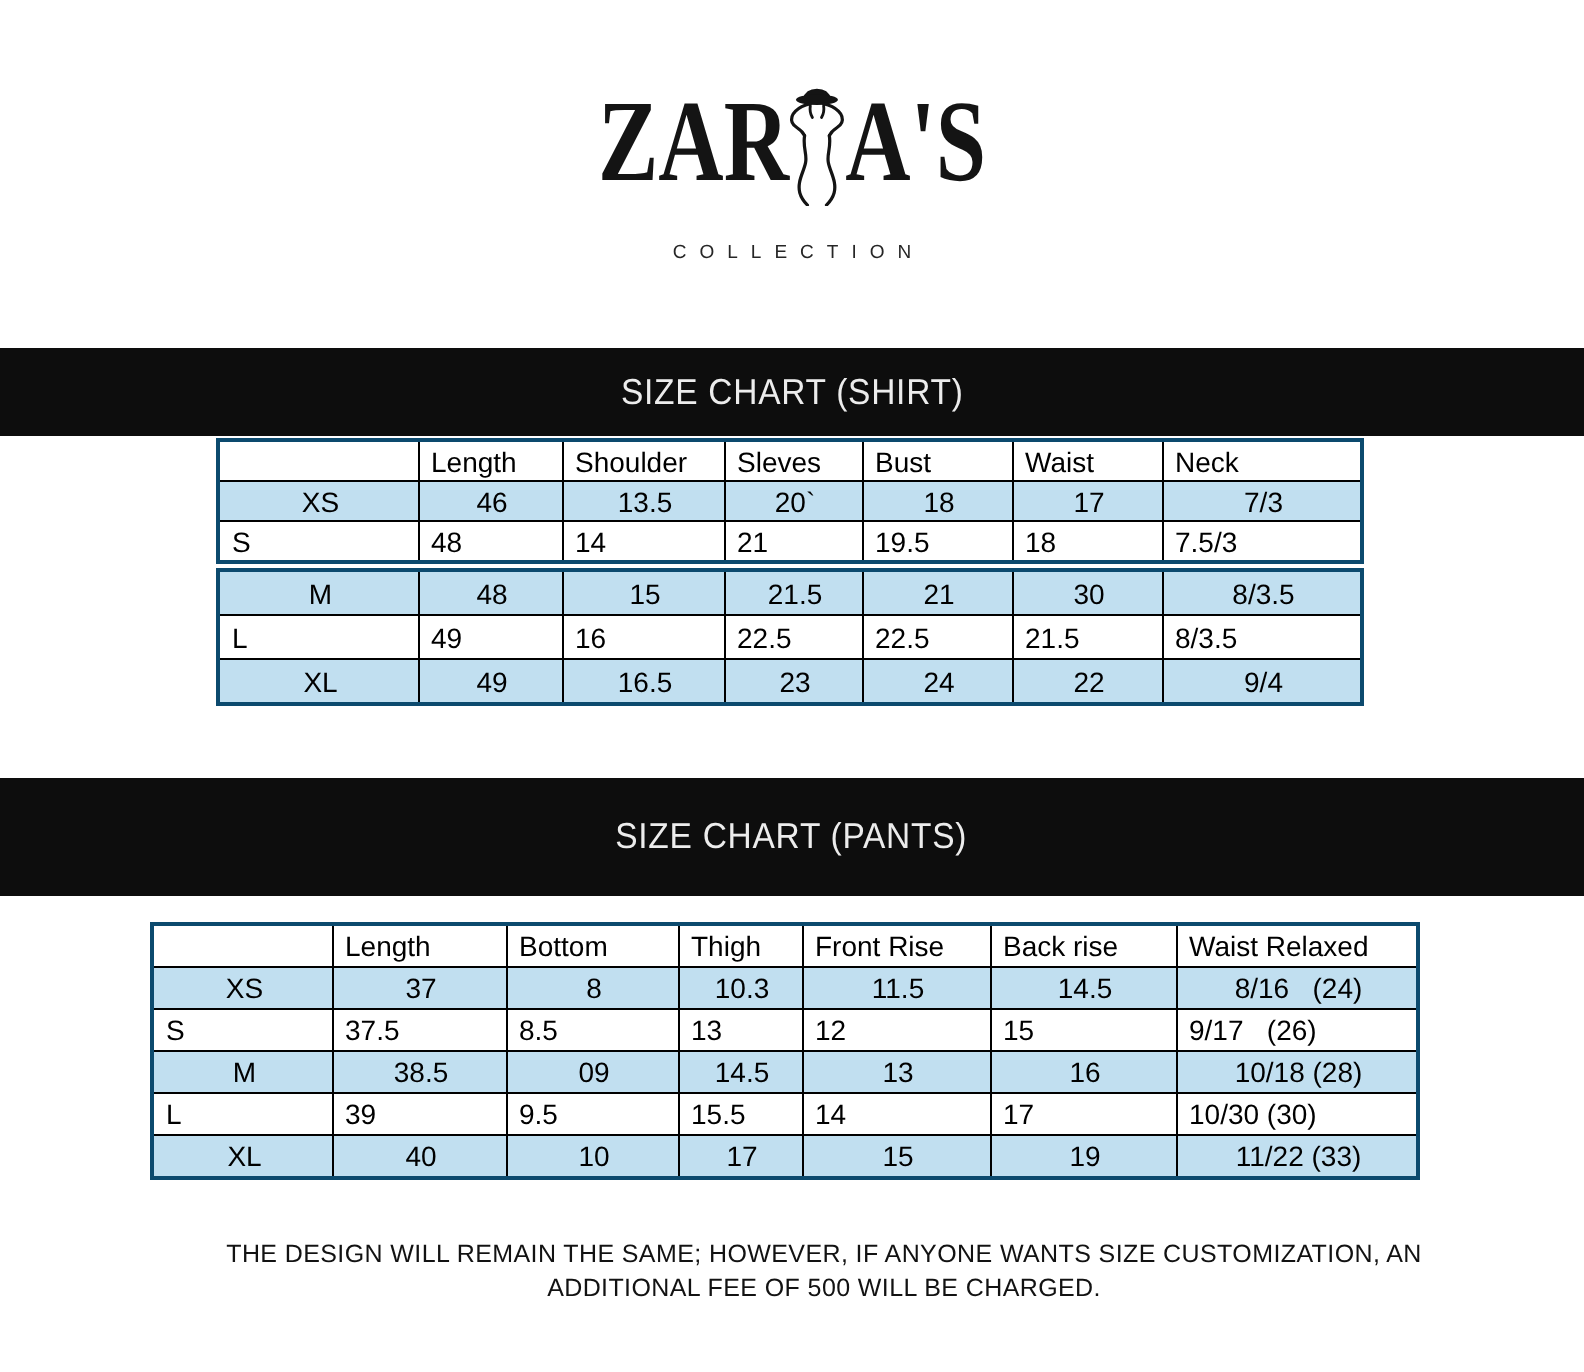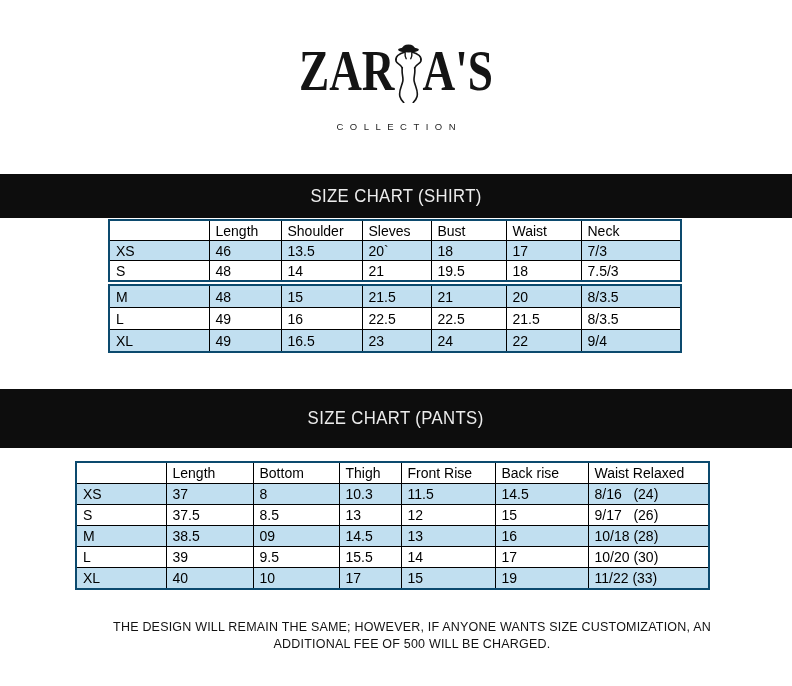--- a/index.html
+++ b/index.html
@@ -40,21 +40,21 @@
     color:var(--banner-text);font-size:18px;font-weight:400;letter-spacing:0.4px;
     transform:scaleX(0.93);transform-origin:center;
   }
 
   
   table{border-collapse:collapse;background:#fff;table-layout:fixed;border:2px solid #0c4a6e;}
   th,td{
     border:1px solid #000;font-size:14px;font-weight:400;color:#000;
     text-align:left;padding:0 4px 0 6px;white-space:pre;overflow:hidden;
   }
-  tr.hl td{background:var(--hl);}
+  tr.hl td{background:var(--hl);text-align:center;}
   .shirt-top{position:absolute;left:108px;top:219px;}
   .shirt-top th,.shirt-top td{height:19px;}
   .shirt-bottom{position:absolute;left:108px;top:284px;}
   .shirt-bottom td{height:21px;}
   .pants-table{position:absolute;left:75px;top:461px;}
   .pants-table th,.pants-table td{height:20px;}
 
   
   .footer{
     position:absolute;top:619px;left:16px;width:100%;text-align:center;
@@ -141,21 +141,21 @@
         <col style="width:100px">
     </colgroup>
     <thead></thead>
     <tbody>
         <tr class="hl">
           <td>M</td>
           <td>48</td>
           <td>15</td>
           <td>21.5</td>
           <td>21</td>
-          <td>20</td>
+          <td>30</td>
           <td>8/3.5</td>
         </tr>
         <tr>
           <td>L</td>
           <td>49</td>
           <td>16</td>
           <td>22.5</td>
           <td>22.5</td>
           <td>21.5</td>
           <td>8/3.5</td>
@@ -225,21 +225,21 @@
           <td>16</td>
           <td>10/18 (28)</td>
         </tr>
         <tr>
           <td>L</td>
           <td>39</td>
           <td>9.5</td>
           <td>15.5</td>
           <td>14</td>
           <td>17</td>
-          <td>10/20 (30)</td>
+          <td>10/30 (30)</td>
         </tr>
         <tr class="hl">
           <td>XL</td>
           <td>40</td>
           <td>10</td>
           <td>17</td>
           <td>15</td>
           <td>19</td>
           <td>11/22 (33)</td>
         </tr>

